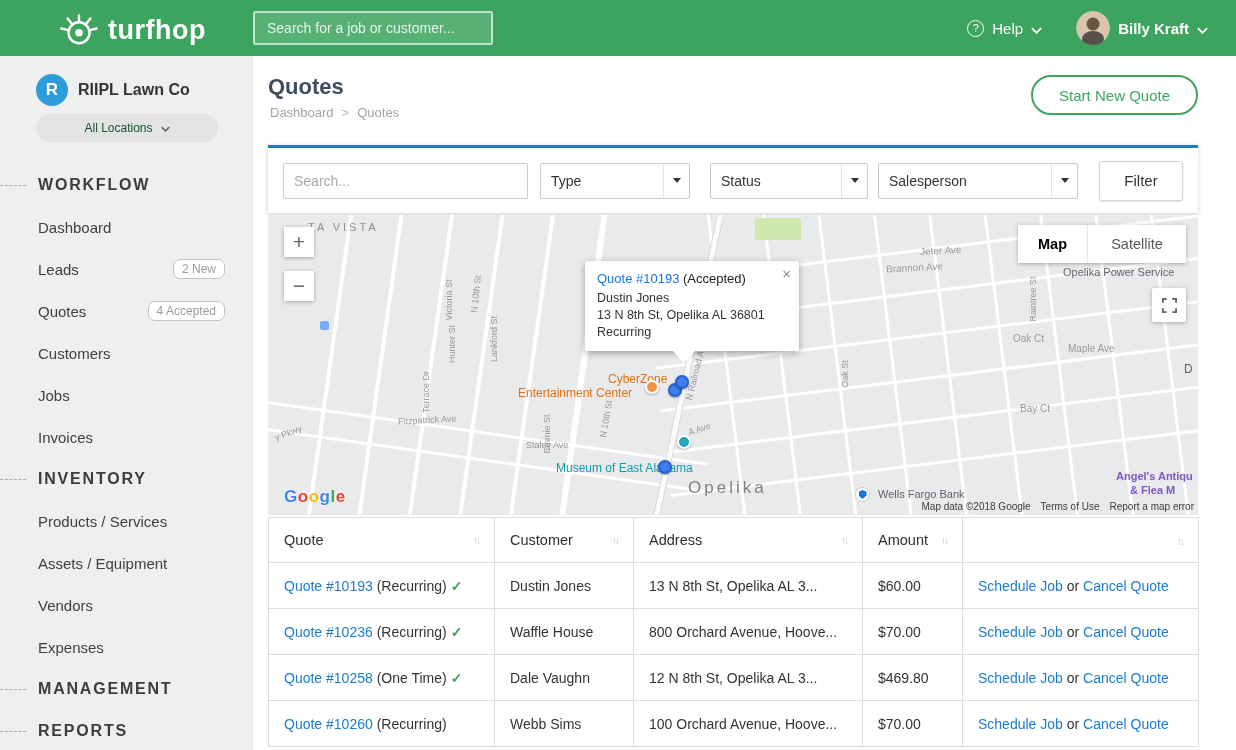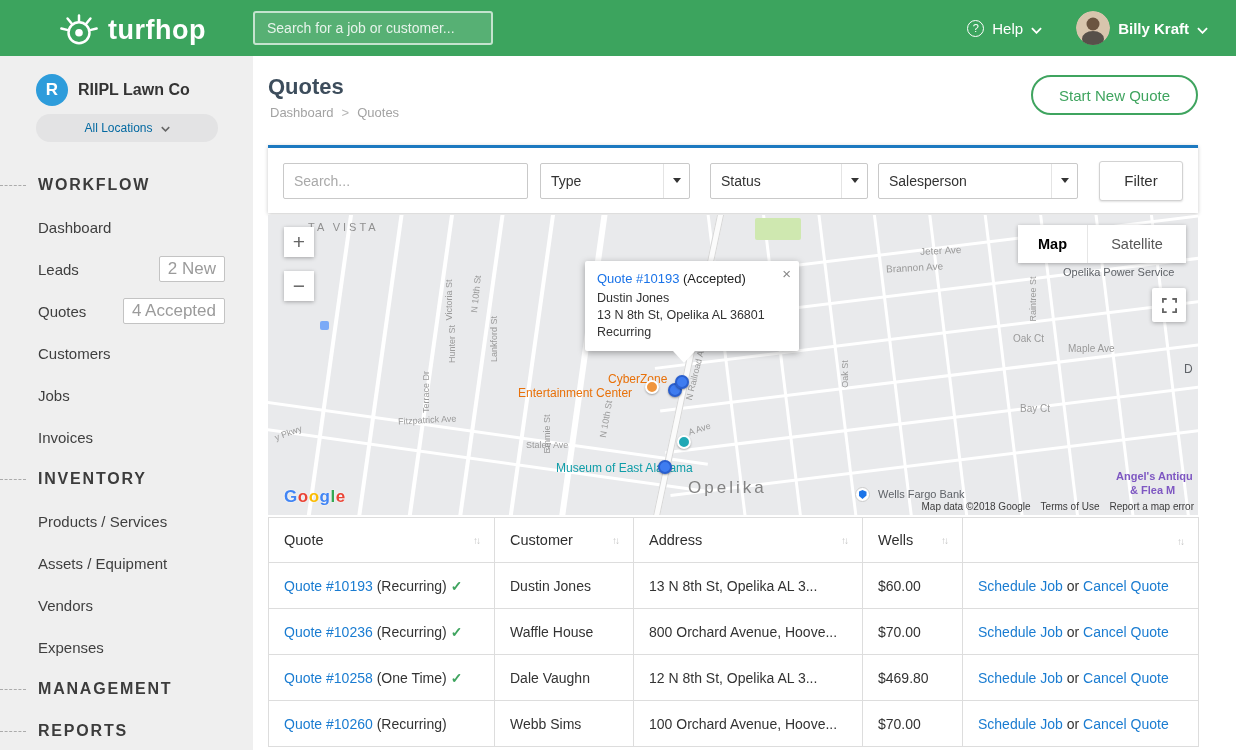--- a/index.html
+++ b/index.html
@@ -16,26 +16,26 @@
   .help, .user { display:flex; align-items:center; gap:8px; color:#fff; font-size:15px; cursor:pointer; }
   .help-q { width:17px; height:17px; border:1.5px solid #fff; border-radius:50%; font-size:11px; display:flex; align-items:center; justify-content:center; }
   .avatar { width:34px; height:34px; border-radius:50%; overflow:hidden; display:block; }
   .uname { font-weight:bold;text-align:right; }
 
   
   .sidebar { position:absolute; left:0; top:56px; width:253px; height:694px; background:#efefef; }
   .company { position:absolute; left:36px; top:18px; display:flex; align-items:center; gap:10px; }
   .clogo { width:32px; height:32px; border-radius:50%; background:#2d9cdb; color:#fff; font-weight:bold; font-size:17px; display:flex; align-items:center; justify-content:center; }
   .cname { font-size:16px; font-weight:bold; color:#333; }
-  .locpill { position:absolute; left:36px; top:58px; width:182px; height:28px; background:#e3e3e4; border-radius:14px; display:flex; align-items:center; justify-content:center; gap:8px; font-size:12px; color:#0369a1; cursor:pointer; }
+  .locpill { position:absolute; left:36px; top:58px; width:182px; height:28px; background:#e3e3e4; border-radius:14px; display:flex; align-items:center; justify-content:center; gap:8px; font-size:12px; color:#14532d; cursor:pointer; }
   .nav { position:absolute; top:108px; left:0; width:253px; }
   .nav-section { position:relative; height:42px; display:flex; align-items:center; padding-left:38px; font-size:16px; font-weight:bold; letter-spacing:1.8px; color:#3c3c3c; }
   .nav-section::before { content:""; position:absolute; left:0; top:50%; width:26px; border-top:1px dashed #ababab; }
   .nav-item { height:42px; display:flex; align-items:center; padding-left:38px; padding-right:28px; font-size:15px; color:#3f3f3f; cursor:pointer; justify-content:space-between; }
-  .badge { font-size:17px; color:#9b9b9b; border:1px solid #c3c3c3; border-radius:2px; padding:2px 8px; background:#fff; white-space:nowrap; }
+  .badge { font-size:12px; color:#9b9b9b; border:1px solid #c3c3c3; border-radius:7px; padding:2px 8px; background:#fff; white-space:nowrap; }
 
   
   .main { position:absolute; left:253px; top:56px; width:983px; height:694px; background:#fff; }
   .page-title { position:absolute; left:15px; top:18px; font-size:22px; font-weight:bold; color:#3d4d5c; }
   .crumbs { position:absolute; left:17px; top:49px; font-size:13px; color:#a3a3a3; display:flex; gap:8px; }
   .crumbs .sep { color:#b5b5b5; }
   .start-btn { position:absolute; right:38px; top:19px; height:40px; padding:0 26px; border:2px solid #3fa45f; border-radius:20px; background:#fff; color:#3fa45f; font-size:15px; font-weight:500; cursor:pointer; font-family:inherit; }
 
   
   .filtercard { position:absolute; left:15px; top:89px; width:930px; height:68px; background:#fff; border-top:3px solid #1d79c0; box-shadow:0 1px 4px rgba(0,0,0,.22); display:flex; align-items:center; padding:0 15px; }
@@ -351,21 +351,21 @@
           <col style="width:139px">
           <col style="width:229px">
           <col style="width:100px">
           <col style="width:236px">
         </colgroup>
       <thead>
         <tr>
           <th><span>Quote</span><span class="sort">↑↓</span></th>
           <th><span>Customer</span><span class="sort">↑↓</span></th>
           <th><span>Address</span><span class="sort">↑↓</span></th>
-          <th><span>Wells</span><span class="sort">↑↓</span></th>
+          <th><span>Amount</span><span class="sort">↑↓</span></th>
           <th><span></span><span class="sort">↑↓</span></th>
         </tr>
       </thead>
       <tbody>
         <tr>
           <td><a class="qlink">Quote #10193</a> <span>(Recurring)</span><span class="check">✓</span></td>
           <td>Dustin Jones</td>
           <td>13 N 8th St, Opelika AL 3...</td>
           <td>$60.00</td>
           <td class="act"><a>Schedule Job</a> <span>or</span> <a>Cancel Quote</a></td>

